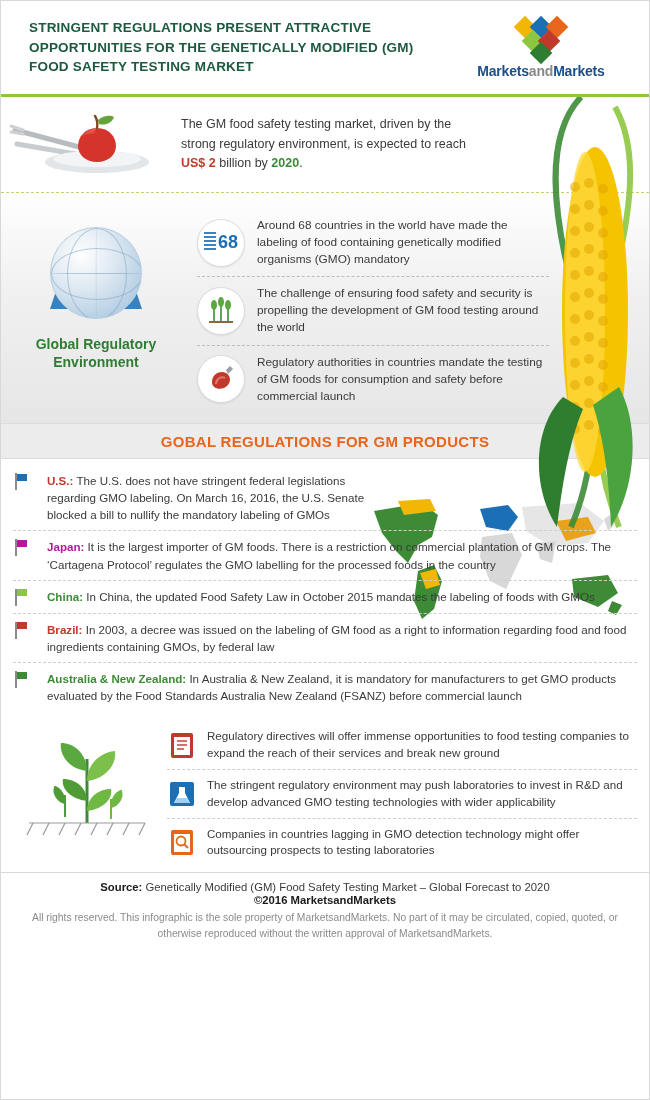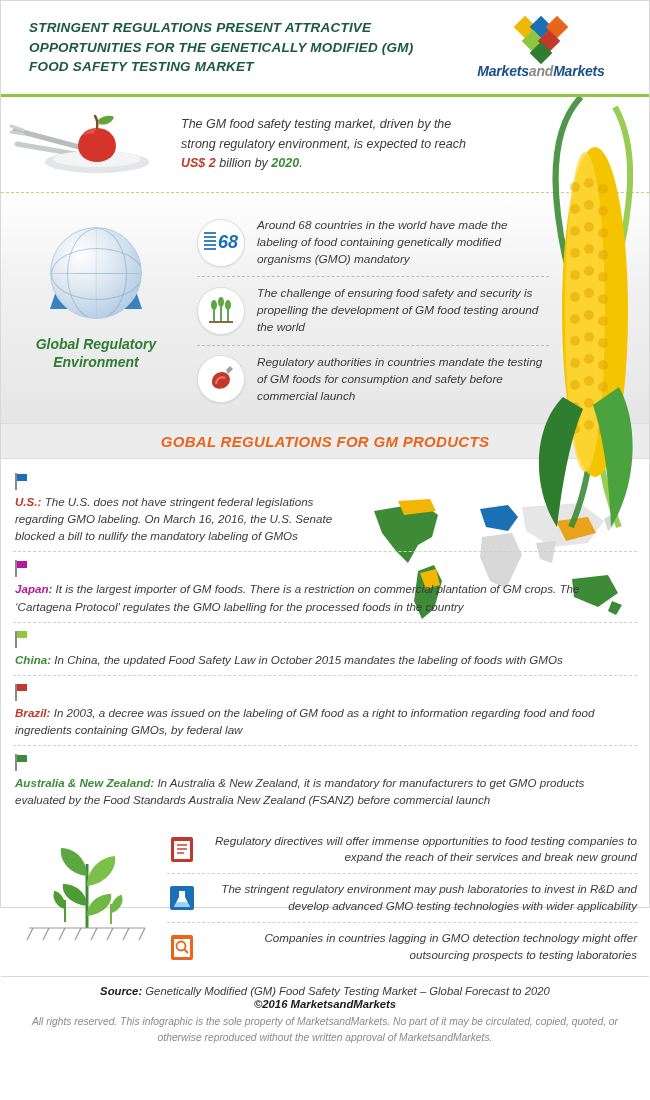--- a/index.html
+++ b/index.html
@@ -5,25 +5,24 @@
   * { box-sizing: border-box; margin: 0; padding: 0; }
   body {
     width: 650px; height: 1100px;
     font-family: "Liberation Sans", sans-serif;
     background: #ffffff;
     color: #3a3a3a;
     position: relative;
     overflow: hidden;
   }
   .page {
-    width: 650px; height: 908px;
+    width: 650px; height: 1100px;
     position: relative;
     border: 1px solid #d8d8d8;
     background: #fff;
-    font-style: italic;
   }
 
   
   .header {
     height: 96px;
     border-bottom: 3px solid #8dc63f;
     display: flex;
     align-items: center;
     padding: 0 14px;
     background: #fff;
@@ -196,26 +195,25 @@
   }
 
   
   .regions {
     position: relative;
     padding: 6px 12px 2px 12px;
     background: #fff;
   }
   .region {
     display: flex;
-    gap: 7px;
+    gap: 19px;
     padding: 7px 0 7px 2px;
     border-bottom: 1px dashed #cfcfcf;
     position: relative;
     z-index: 2;
-    flex-direction: column;
   }
   .region:last-child { border-bottom: none; }
   .flag {
     width: 13px; height: 17px; flex: 0 0 13px;
     margin-top: 1px;
     position: relative;
   }
   .flag .pole {
     position: absolute; left: 0; top: 0; width: 1.5px; height: 17px; background: #8a8a8a;
   }
@@ -269,21 +267,21 @@
     align-items: center;
     gap: 10px;
     padding: 7px 0;
     min-height: 42px;
   }
   .o-item + .o-item { border-top: 1px dashed #cfcfcf; }
   .o-icon {
     width: 30px; height: 32px; flex: 0 0 30px;
     display: flex; align-items: center; justify-content: center;
   }
-  .o-text { font-size: 11.6px; line-height: 1.45; text-align: right; }
+  .o-text { font-size: 11.6px; line-height: 1.45; }
 
   
   .footer {
     border-top: 1px solid #d8d8d8;
     padding: 8px 20px 10px 20px;
     text-align: center;
     background: #fff;
   }
   .src { font-size: 11.3px; color: #3a3a3a; }
   .src b { color: #1a1a1a; }

